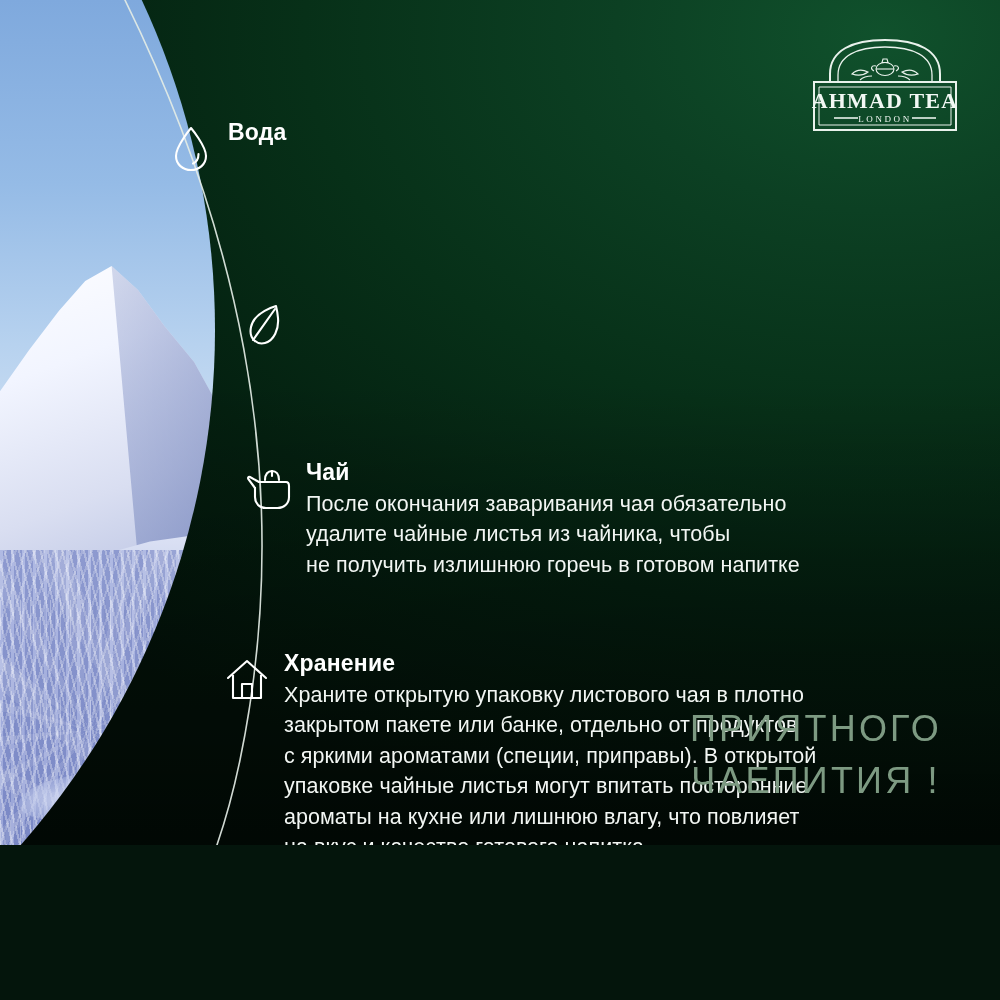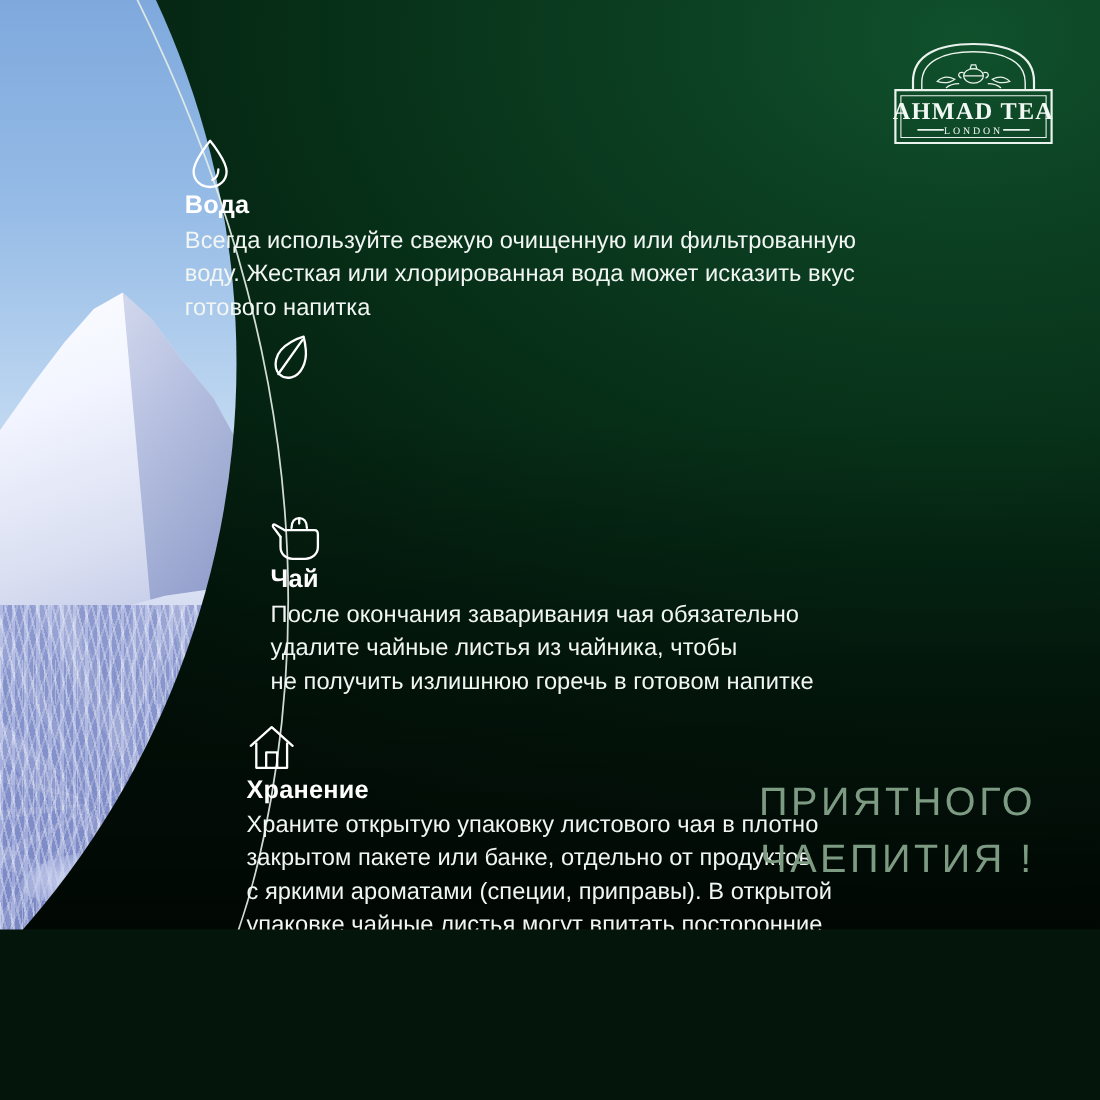--- a/index.html
+++ b/index.html
@@ -115,21 +115,21 @@
   .logo{
     position:absolute; right:40px; top:38px;
     width:150px; height:96px;
     z-index:5;
   }
 
   .content{
     position:absolute; left:0; top:0; width:1000px; height:1000px; z-index:4;
   }
 
-  .block{ position:absolute; display:flex; align-items:flex-start;flex-direction:column; }
+  .block{ position:absolute; display:flex; align-items:flex-start; }
   .block .ic{
     flex:0 0 auto;
     width:46px; height:50px;
     margin-top:4px;
     margin-right:14px;
   }
   .block .txt{ }
   .block h2{
     font-size:23px;
     font-weight:700;
@@ -221,23 +221,20 @@
 
     <div class="block" id="b-water">
       <span class="ic">
         <svg viewBox="0 0 46 50" width="46" height="50" fill="none">
           <path d="M23 4 C23 4 8 22 8 32 C8 40.3 14.7 46 23 46 C31.3 46 38 40.3 38 32 C38 22 23 4 23 4 Z" stroke="#ffffff" stroke-width="2.1" stroke-linejoin="round"></path>
           <path d="M30.5 30 C30.5 35 28.5 38 25 39.5" stroke="#ffffff" stroke-width="2.1" stroke-linecap="round"></path>
         </svg>
       </span>
       <span class="txt">
         <h2>Вода</h2>
-        <p>Всегда используйте свежую очищенную или фильтрованную
-воду. Жесткая или хлорированная вода может исказить вкус
-готового напитка</p>
       </span>
     </div>
 
     <div class="block" id="b-brew">
       <span class="ic">
         <svg viewBox="0 0 46 50" width="46" height="50" fill="none">
           <path d="M33 6 C33 6 11 12 8 27 C5.5 39 14 45 22 43 C31 40.7 36 29 35 18 C34.4 11.5 33 6 33 6 Z" stroke="#ffffff" stroke-width="2.1" stroke-linejoin="round"></path>
           <path d="M32 9 L10 40" stroke="#ffffff" stroke-width="2.1" stroke-linecap="round"></path>
         </svg>
       </span>

